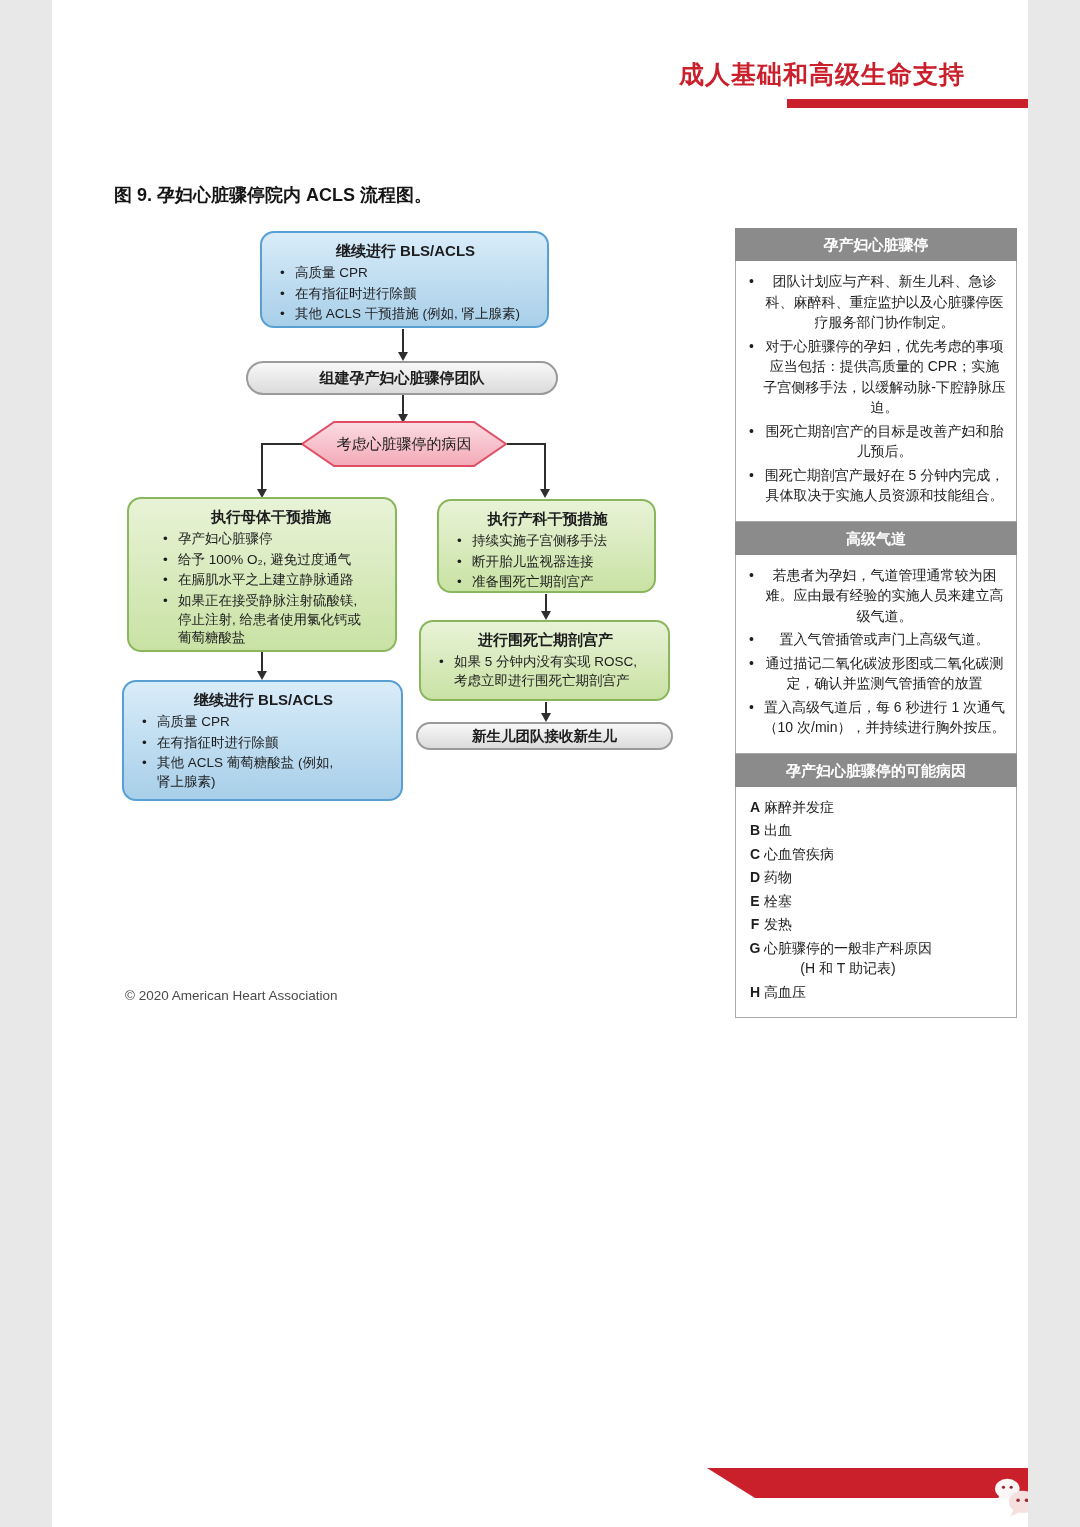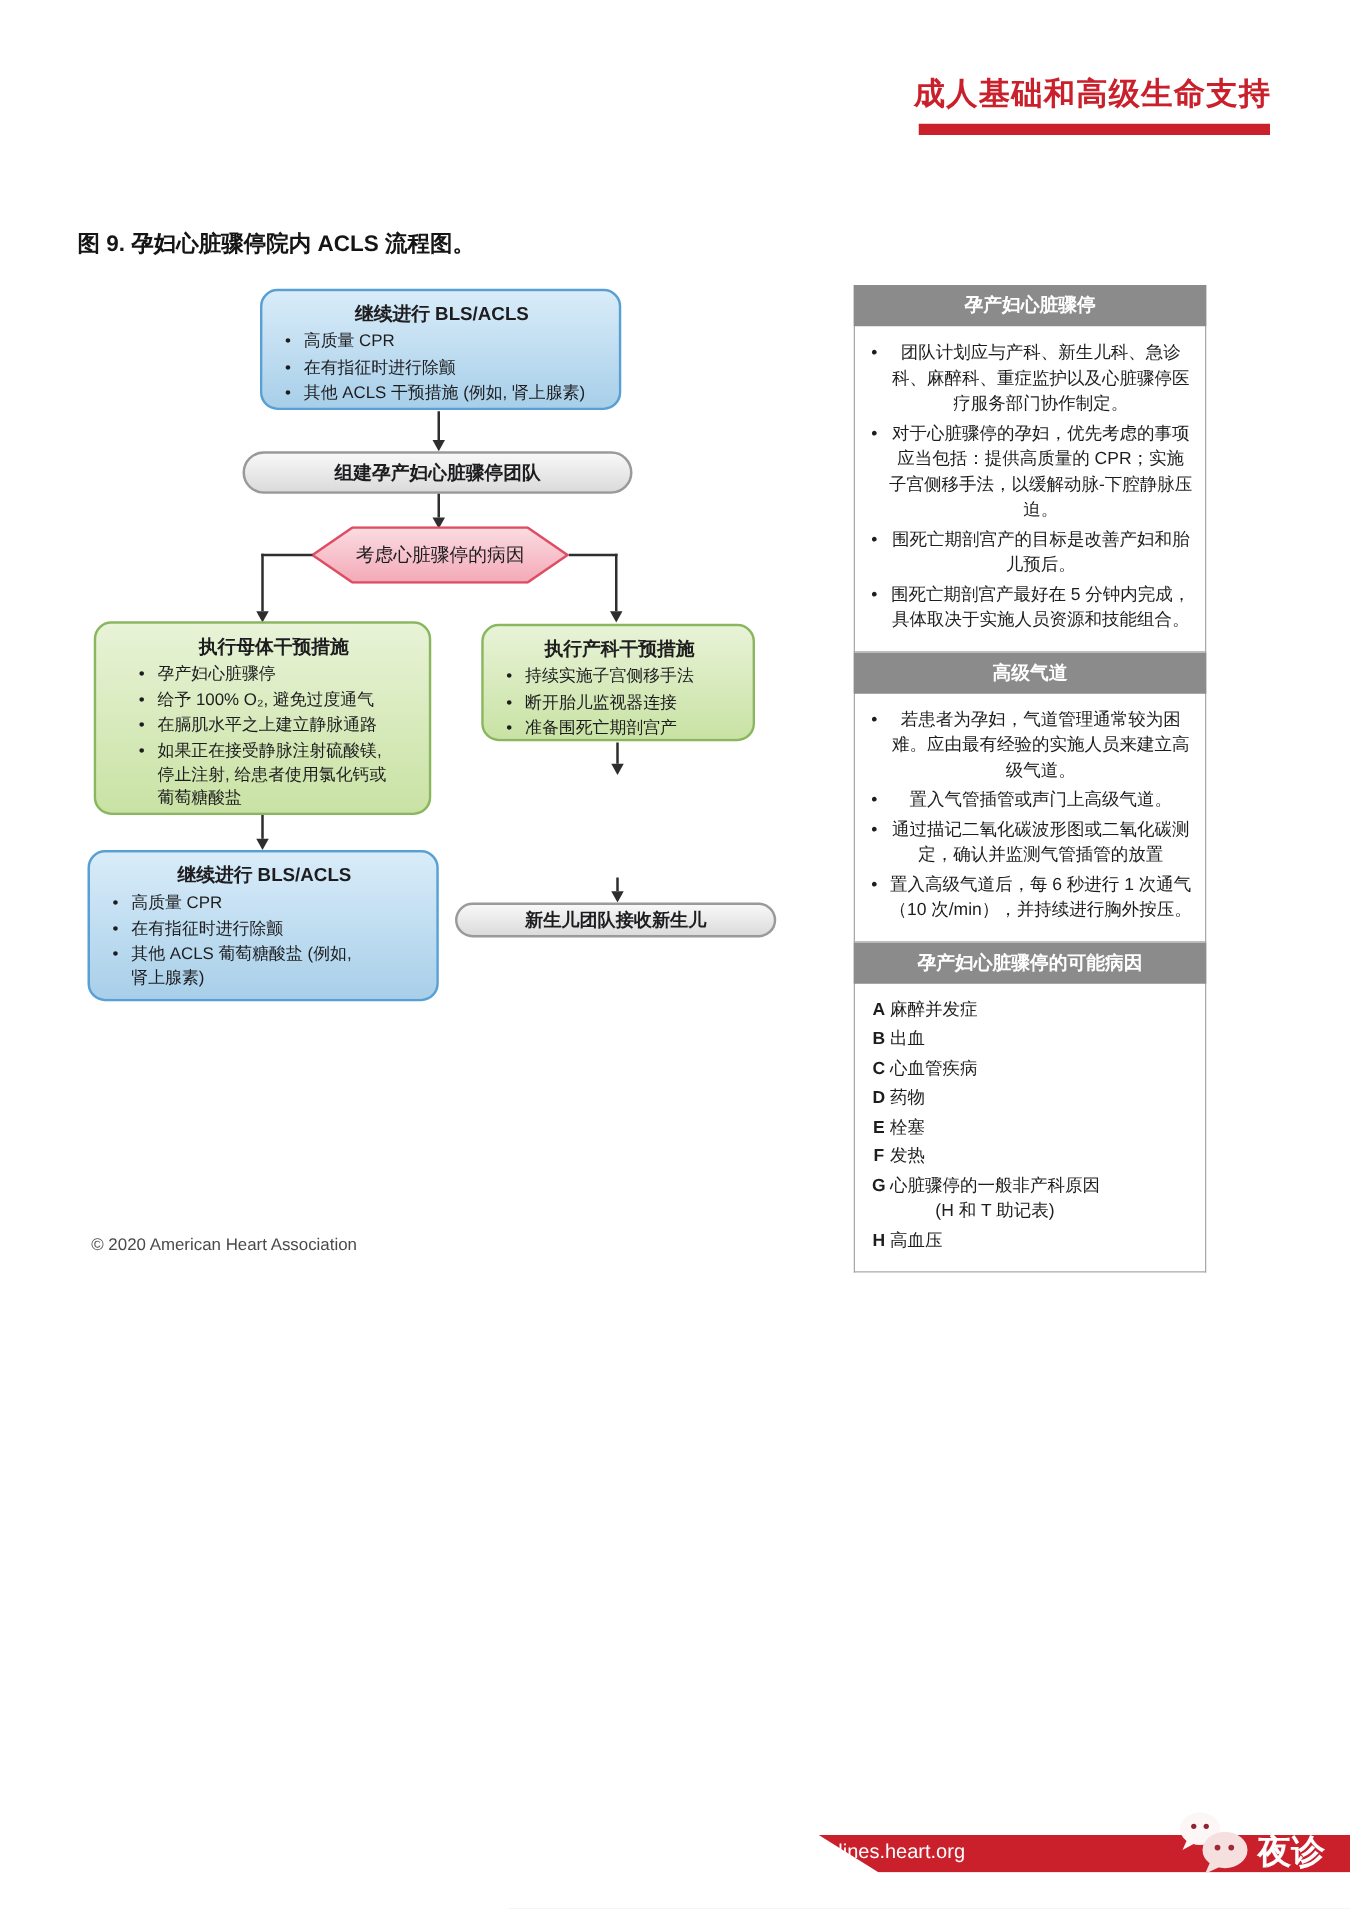--- a/index.html
+++ b/index.html
@@ -7,21 +7,21 @@
     --ink:#1d1d1f;
     --arrow:#2e2e2e;
     --blue-border:#58a0d4; --blue-top:#d9ecf9; --blue-bot:#a8cfe9;
     --green-border:#8ab75e; --green-top:#e8f3d7; --green-bot:#c9e2a4;
     --pink-border:#de4d63; --pink-top:#fbdce2; --pink-bot:#f3a9b7;
     --gray-border:#9a9a9a; --gray-top:#f8f8f8; --gray-bot:#dbdbdb;
     --sb-header:#8b8b8b; --sb-border:#a9a9a9;
   }
   html,body{margin:0;padding:0;background:#e8e8e8;}
   #page{
-    position:relative; width:1080px; height:1527px; background:#ffffff;
+    position:relative; width:976px; height:1527px; background:#ffffff;
     font-family:"Liberation Sans","DejaVu Sans",sans-serif; color:var(--ink);
     overflow:hidden; margin:0 auto;
   }
   
   .hdr-title{position:absolute; top:58px; right:63px; font-size:25px; font-weight:bold; color:var(--red); letter-spacing:1px;}
   .hdr-bar{position:absolute; left:735px; top:99px; width:281px; height:9px; background:var(--red);}
   .fig-title{position:absolute; left:62px; top:183px; font-size:18px; font-weight:bold; color:#151515;}
 
   
   .fc-box{position:absolute; box-sizing:border-box; border-radius:14px; padding:7px 10px 6px 12px;}
@@ -146,20 +146,27 @@
     <ul class="fc-list">
       <li>高质量 CPR</li>
       <li>在有指征时进行除颤</li>
       <li>其他 ACLS 葡萄糖酸盐 (例如,
 肾上腺素)</li>
     </ul>
   </div>
 
   <div class="arrow" style="left:493px; top:594px; height:17px;"></div>
 
+  <div class="fc-box green" style="left:367px; top:620px; width:251px; height:81px;">
+    <div class="fc-title">进行围死亡期剖宫产</div>
+    <ul class="fc-list">
+      <li>如果 5 分钟内没有实现 ROSC,
+考虑立即进行围死亡期剖宫产</li>
+    </ul>
+  </div>
 
   <div class="arrow" style="left:493px; top:702px; height:11px;"></div>
 
   <div class="pill" style="left:364px; top:722px; width:257px; height:28px; font-size:14.5px;">
     <span>新生儿团队接收新生儿</span>
   </div>
 
   <div class="sidebar">
 
     <div class="sb-section">

